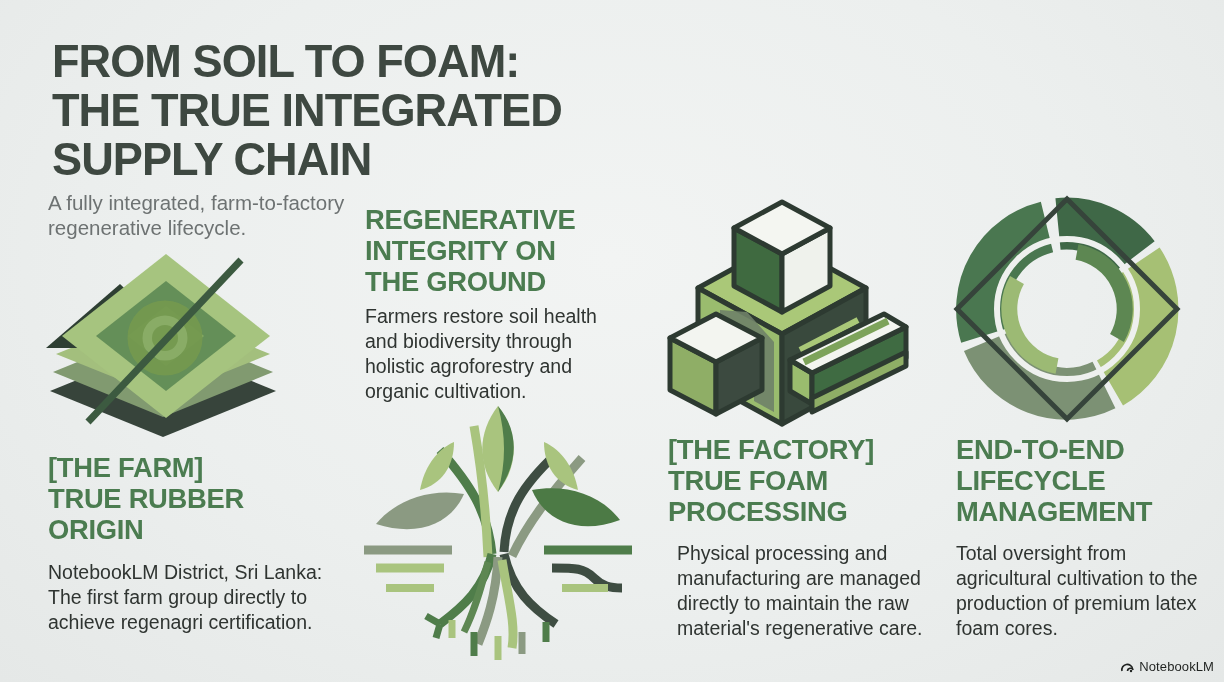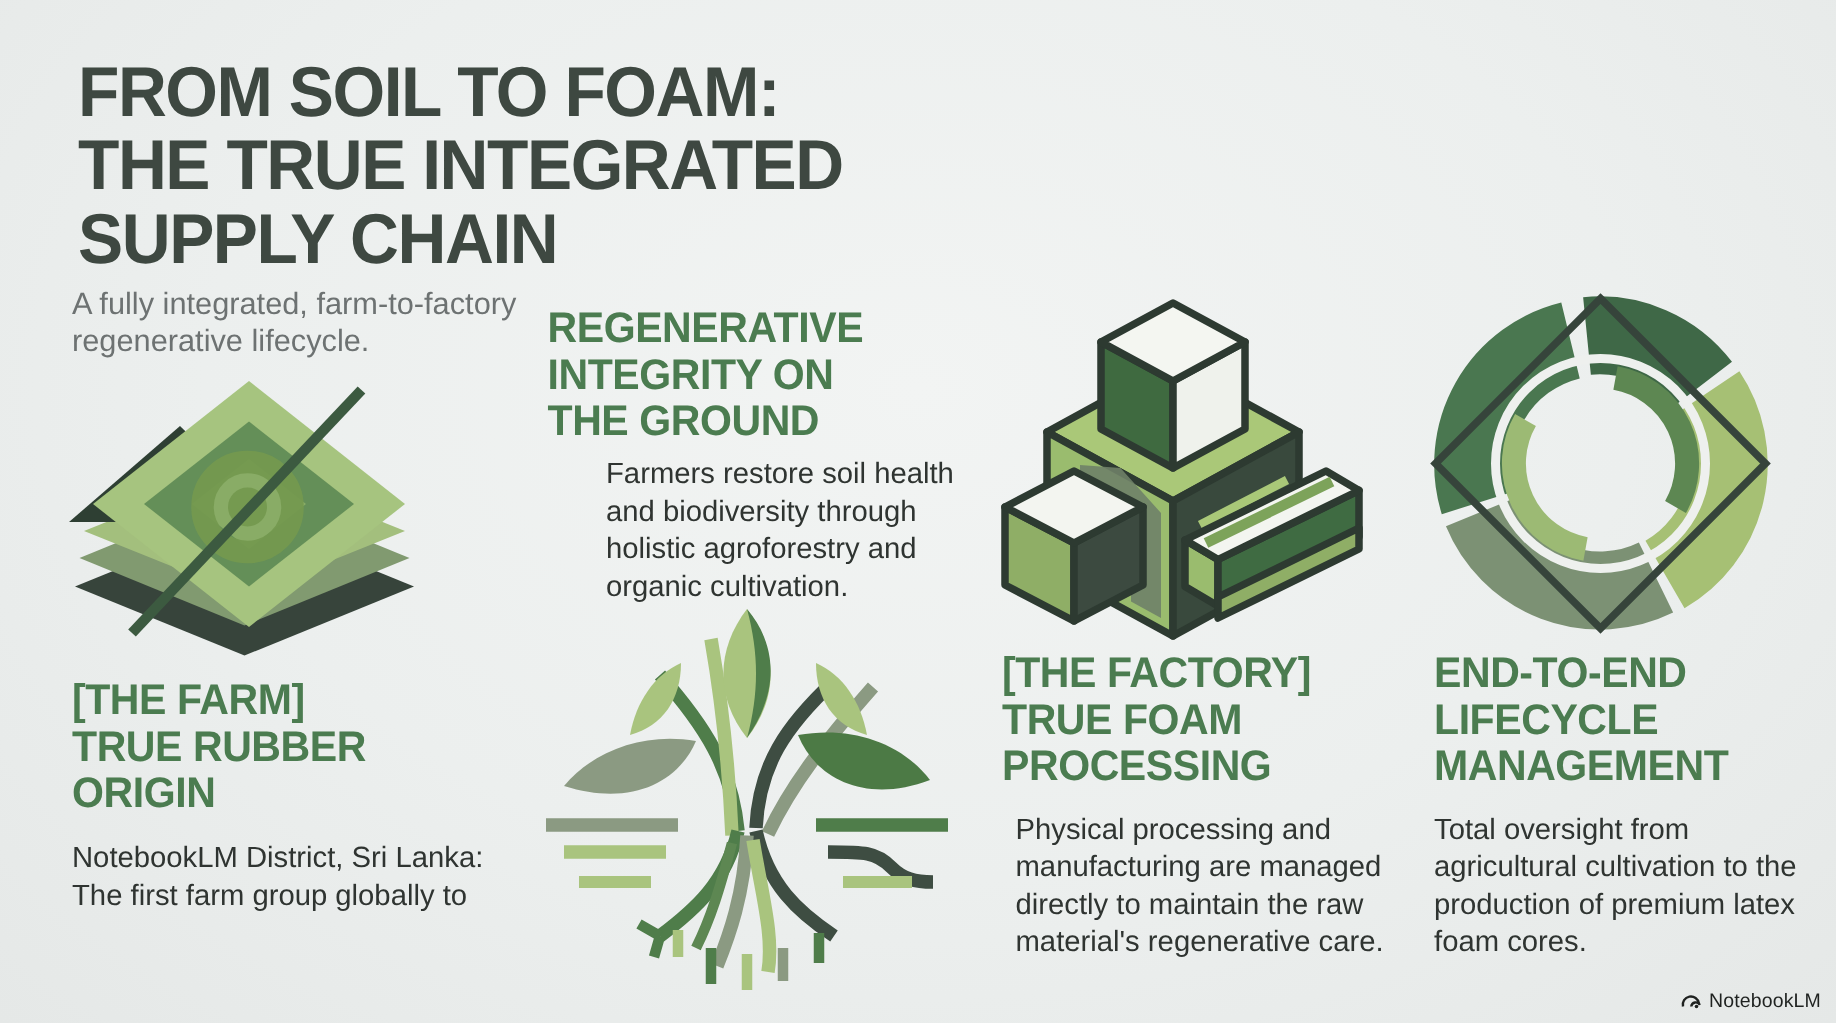--- a/index.html
+++ b/index.html
@@ -72,29 +72,30 @@
       <line x1="209" y1="16" x2="56" y2="178" stroke="#3c5a40" stroke-width="7"></line>
     </svg>
   </div>
   <div class="abs sec-heading" style="left:48px;top:452px;width:300px;">
       <div>[THE FARM]</div>
       <div>TRUE RUBBER</div>
       <div>ORIGIN</div>
     </div>
   <div class="abs sec-body" style="left:48px;top:560px;width:310px;">
       <div>NotebookLM District, Sri Lanka:</div>
-      <div>The first farm group globally to</div>
+      <div>The first farm group directly to</div>
+      <div>achieve regenagri certification.</div>
     </div>
 
   <div class="abs sec-heading" style="left:365px;top:204px;width:300px;">
       <div>REGENERATIVE</div>
       <div>INTEGRITY ON</div>
       <div>THE GROUND</div>
     </div>
-  <div class="abs sec-body" style="left:365px;top:304px;width:300px;margin-left:39px;">
+  <div class="abs sec-body" style="left:365px;top:304px;width:300px;">
       <div>Farmers restore soil health</div>
       <div>and biodiversity through</div>
       <div>holistic agroforestry and</div>
       <div>organic cultivation.</div>
     </div>
   <div class="abs" style="left:356px;top:392px;width:284px;height:275px;">
     <svg width="284" height="275" viewBox="0 0 284 275" fill="none">
 
       <path d="M200,62 C168,92 150,118 148,160" stroke="#3e4d42" stroke-width="9"></path>
       <path d="M84,58 C114,92 132,120 136,162" stroke="#4f7d4a" stroke-width="9"></path>

